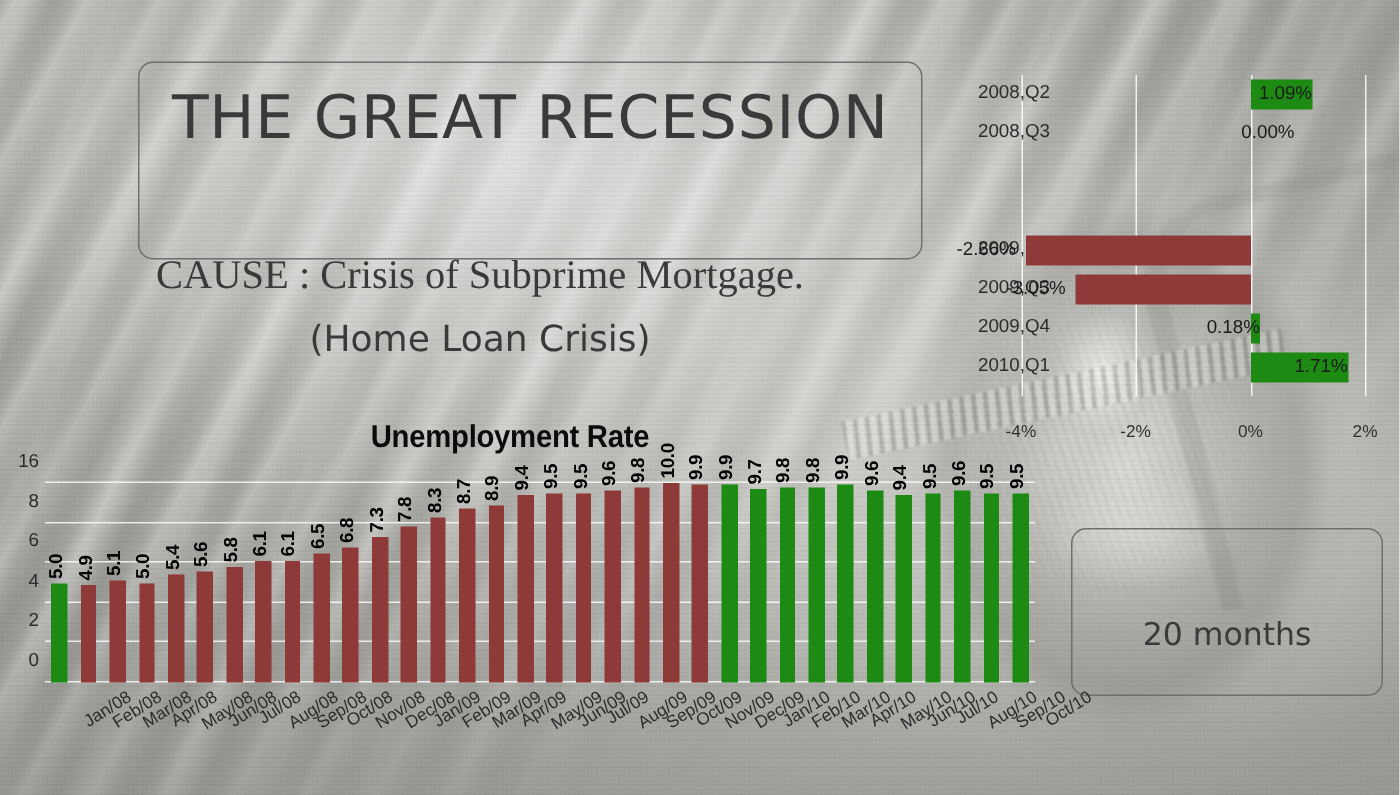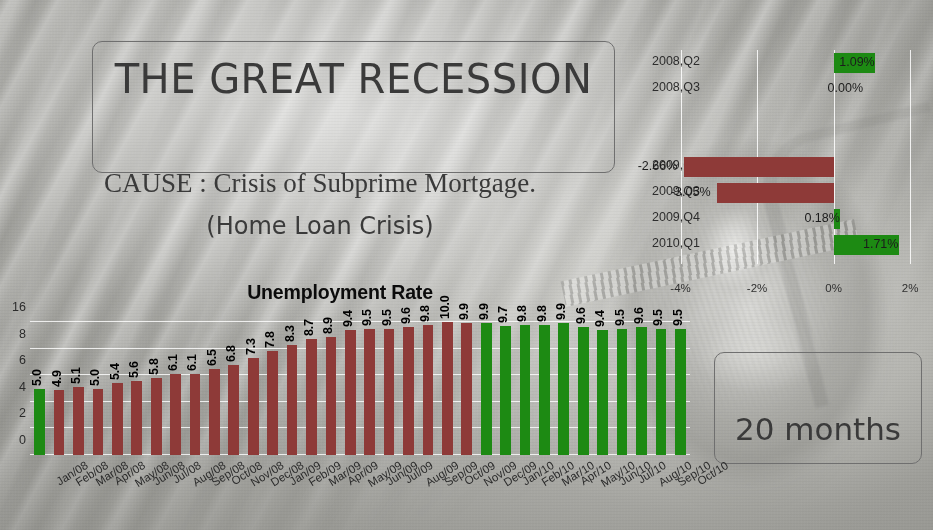--- a/index.html
+++ b/index.html
@@ -121,21 +121,21 @@
     font-size:24px;color:#3a3a3a;font-family:"DejaVu Sans", sans-serif;
   }
 
   #duration-box{left:714px;top:352px;width:208px;height:112px;}
   #duration-label{
     position:absolute;left:0;right:0;top:12px;text-align:center;
     font-size:31px;color:#3a3a3a;font-family:"DejaVu Sans", sans-serif;
   }
   #duration-value{
     position:absolute;left:0;right:0;top:58px;text-align:center;
-    font-size:31px;color:#3a3a3a;font-family:"DejaVu Sans", sans-serif;
+    font-size:21px;color:#3a3a3a;font-family:"DejaVu Sans", sans-serif;
   }
 
   
   #gdp-chart{position:absolute;left:650px;top:0px;width:283px;height:305px;}
   #gdp-title{
     position:absolute;left:0;right:0;top:8px;text-align:center;
     font-size:19px;font-weight:bold;color:#111;
     font-family:"Liberation Sans", sans-serif;letter-spacing:.4px;
   }
   #gdp-plot{position:absolute;left:0;top:50px;width:283px;height:230px;}

